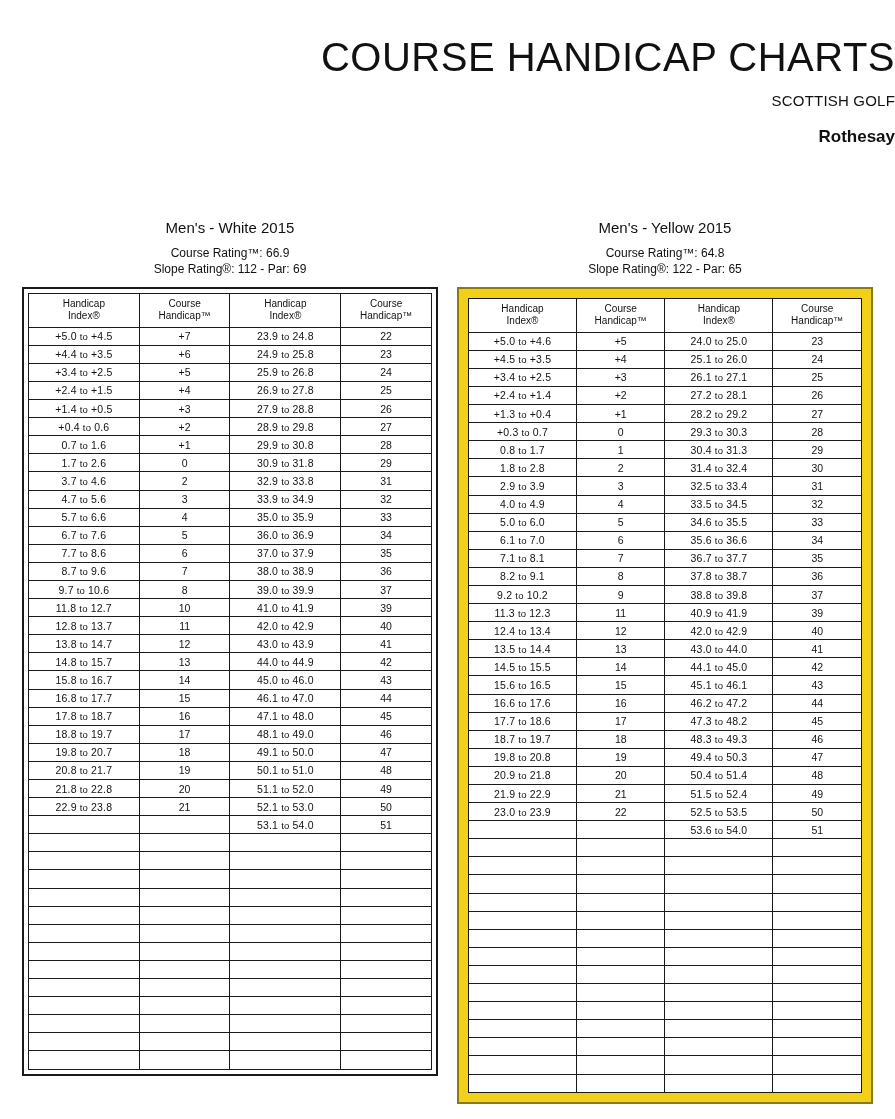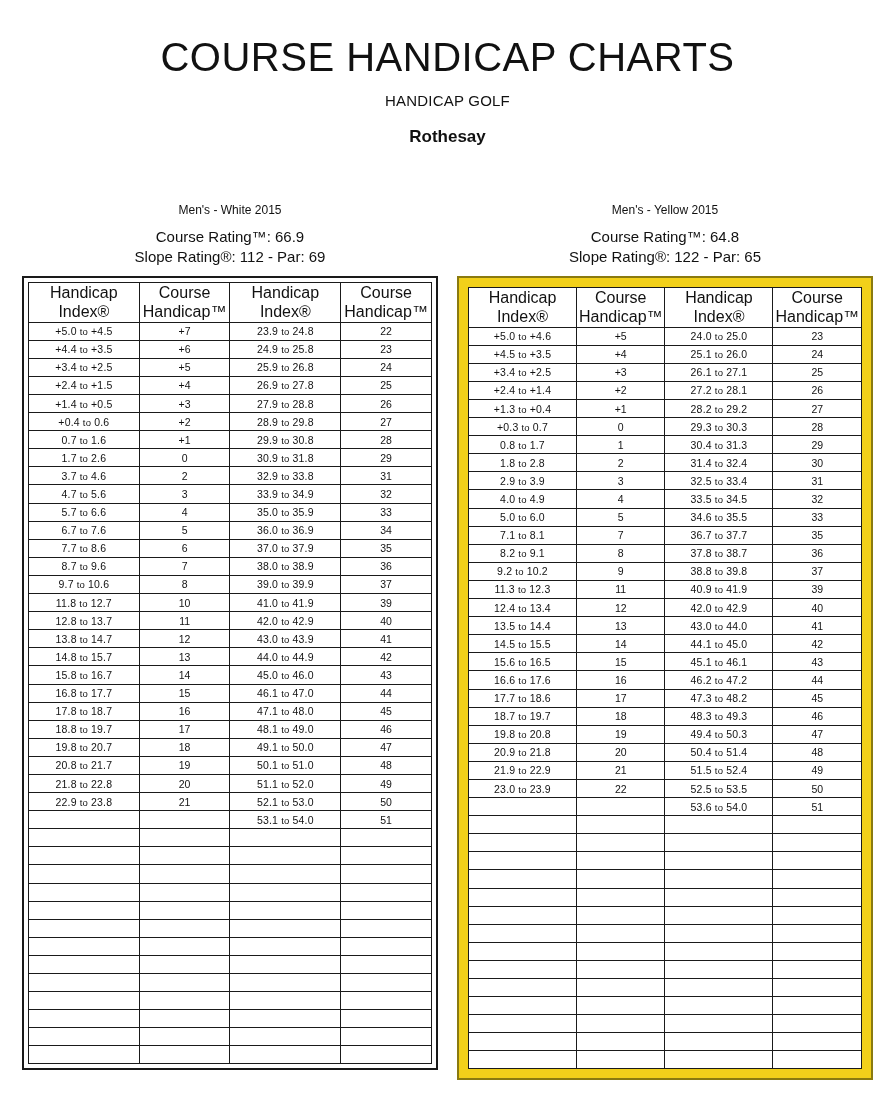--- a/index.html
+++ b/index.html
@@ -12,21 +12,21 @@
     width: 895px;
     height: 1119px;
     font-family: "Liberation Sans", sans-serif;
     color: #111111;
     overflow: hidden;
     position: relative;
   }
 
   
   .page-header {
-    text-align: center;
+    text-align: right;
     padding-top: 36px;
   }
   .main-title {
     font-size: 40px;
     font-weight: 400;
     letter-spacing: 0.5px;
     margin: 0 0 14px 0;
     line-height: 1.05;
   }
   .sub-title {
@@ -51,26 +51,26 @@
   }
   .chart-block {
     width: 416px;
   }
 
   .chart-heading {
     text-align: center;
     margin-bottom: 8px;
   }
   .tee-title {
+    font-size: 15px;
+    font-weight: 400;
+    margin: 16px 0 10px 0;
+  }
+  .rating-line {
     font-size: 12px;
-    font-weight: 400;
-    margin: 0 0 10px 0;
-  }
-  .rating-line {
-    font-size: 15px;
     line-height: 1.32;
     margin: 0;
   }
 
   
   .table-frame {
     border: 2px solid #1a1a1a;
     padding: 4px;
     background: #ffffff;
     margin-top: 9px;
@@ -103,41 +103,41 @@
     text-align: center;
     vertical-align: middle;
     font-size: 10.5px;
     font-weight: 400;
     font-family: "Liberation Sans", sans-serif;
     white-space: nowrap;
     overflow: hidden;
   }
   table.handicap-table thead th {
     height: 33px;
-    font-size: 16px;
+    font-size: 10px;
     line-height: 1.22;
     font-weight: 400;
   }
   .col-idx { width: 27.5%; }
   .col-hcp { width: 22.5%; }
 
   .range-cell {
     letter-spacing: 0.2px;
   }
   .range-cell .to-word {
     font-size: 9.5px;
     padding: 0 3px;
   }
 </style>
 </head>
 <body>
 
 <div class="page-header">
   <h1 class="main-title">COURSE HANDICAP CHARTS</h1>
-  <div class="sub-title">HANDICAP GOLF</div>
+  <div class="sub-title">SCOTTISH GOLF</div>
   <div class="course-name">Rothesay</div>
 </div>
 
 <div class="charts-row" id="charts-row">
     <div class="chart-block">
       <div class="chart-heading">
         <div class="tee-title">Men's - White 2015</div>
         <div class="rating-line">Course Rating™: 66.9</div>
         <div class="rating-line">Slope Rating®: 112 - Par: 69</div>
       </div>
@@ -482,20 +482,26 @@
                 <td class="col-idx"><span class="range-cell">33.5<span class="to-word">to</span>34.5</span></td>
                 <td class="col-hcp">32</td>
               </tr>
               <tr>
                 <td class="col-idx"><span class="range-cell">5.0<span class="to-word">to</span>6.0</span></td>
                 <td class="col-hcp">5</td>
                 <td class="col-idx"><span class="range-cell">34.6<span class="to-word">to</span>35.5</span></td>
                 <td class="col-hcp">33</td>
               </tr>
               <tr>
+                <td class="col-idx"><span class="range-cell">6.1<span class="to-word">to</span>7.0</span></td>
+                <td class="col-hcp">6</td>
+                <td class="col-idx"><span class="range-cell">35.6<span class="to-word">to</span>36.6</span></td>
+                <td class="col-hcp">34</td>
+              </tr>
+              <tr>
                 <td class="col-idx"><span class="range-cell">7.1<span class="to-word">to</span>8.1</span></td>
                 <td class="col-hcp">7</td>
                 <td class="col-idx"><span class="range-cell">36.7<span class="to-word">to</span>37.7</span></td>
                 <td class="col-hcp">35</td>
               </tr>
               <tr>
                 <td class="col-idx"><span class="range-cell">8.2<span class="to-word">to</span>9.1</span></td>
                 <td class="col-hcp">8</td>
                 <td class="col-idx"><span class="range-cell">37.8<span class="to-word">to</span>38.7</span></td>
                 <td class="col-hcp">36</td>

